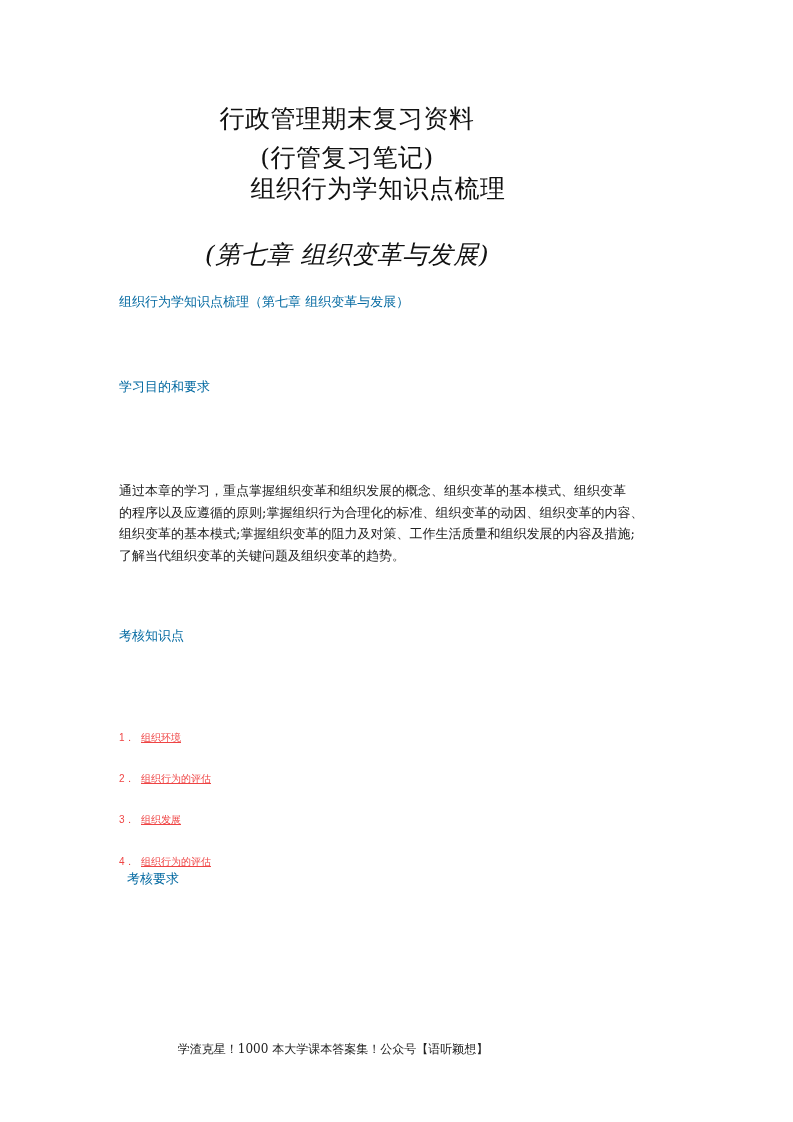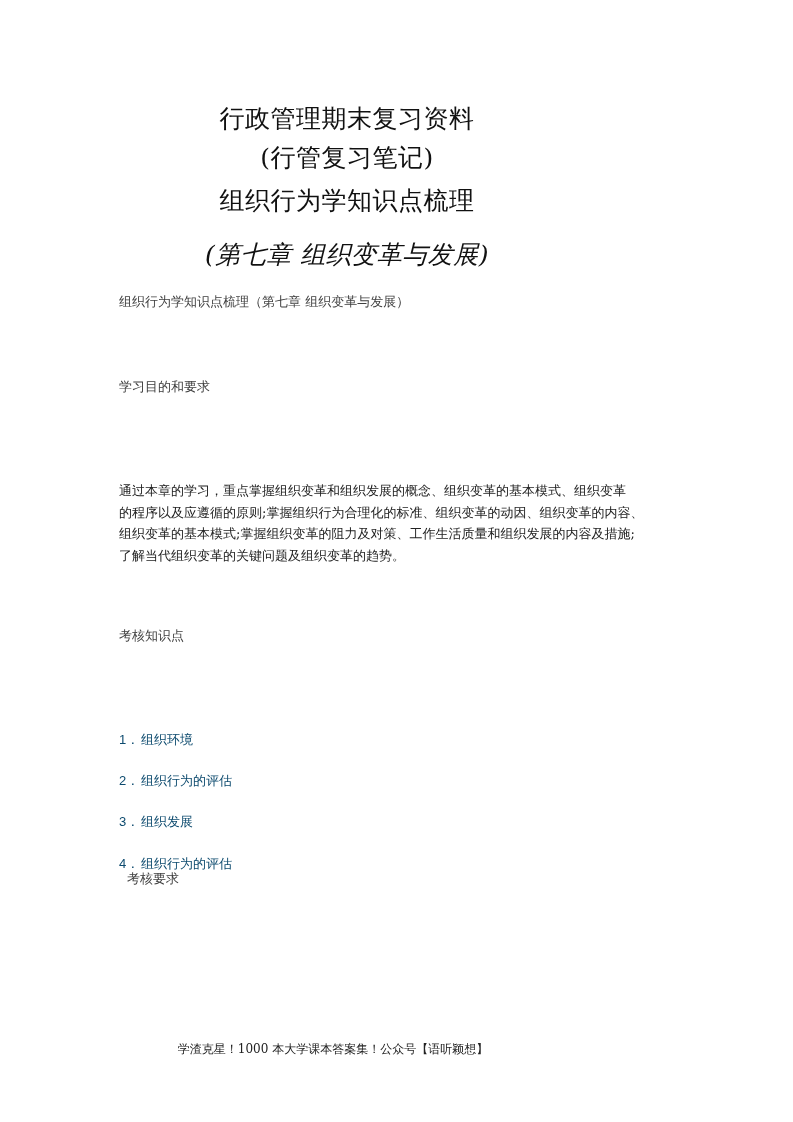--- a/index.html
+++ b/index.html
@@ -25,46 +25,47 @@
       position: absolute;
       left: 0; width: 694px;
       text-align: center;
       font-size: 25px;
       color: #111;
       letter-spacing: 0.5px;
       white-space: nowrap;
     }
     .t1 { top: 102px; }
     .t2 { top: 141px; }
-    .t3 { top: 184px; }
+    .t3 { top: 172px; padding-left: 31px; }
     .t4 { top: 238px; font-style: italic; }
     .body-text {
       position: absolute;
       left: 119px;
       font-size: 13px;
-      color: #404040;
+      color: #0369a1;
       white-space: nowrap;
     }
     .para {
       position: absolute;
       left: 119px;
       top: 480px;
       width: 560px;
       font-size: 13px;
       line-height: 21.5px;
       color: #222;
       text-align: justify;
     }
     .para span { display: block; white-space: nowrap; }
     .list-item {
       position: absolute;
       left: 119px;
-      font-size: 13px;
-      color: #0c4a6e;
+      font-size: 10px;
+      color: #ef4444;
       white-space: nowrap;
+      text-decoration: underline;
     }
     .list-item .num {
       font-family: "Liberation Sans", "DejaVu Sans", sans-serif;
       display: inline-block;
       width: 22px;
     }
     .footer {
       position: absolute;
       left: 0; width: 666px;
       top: 1041px;

